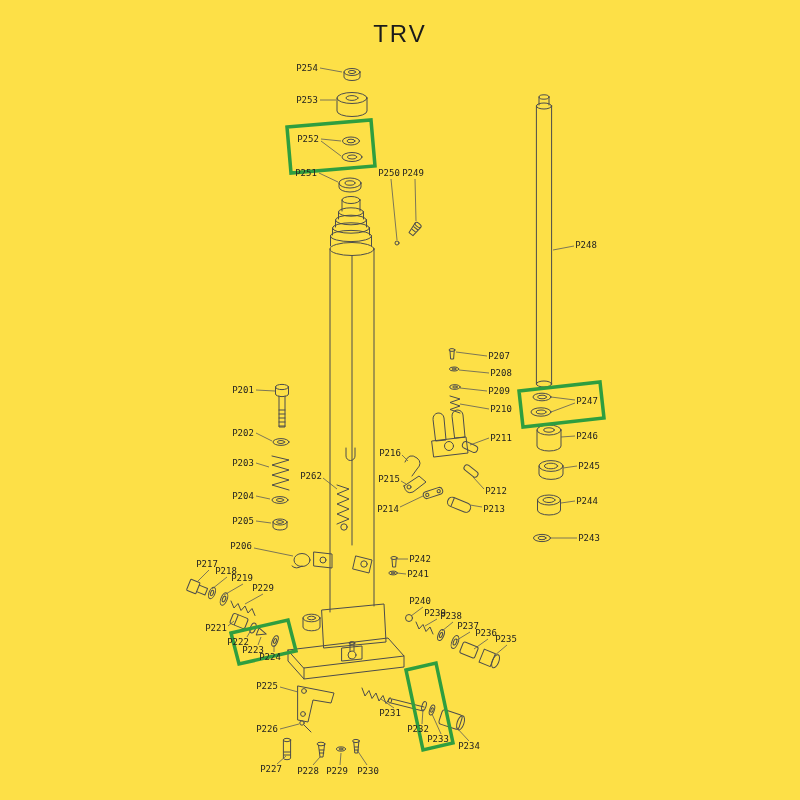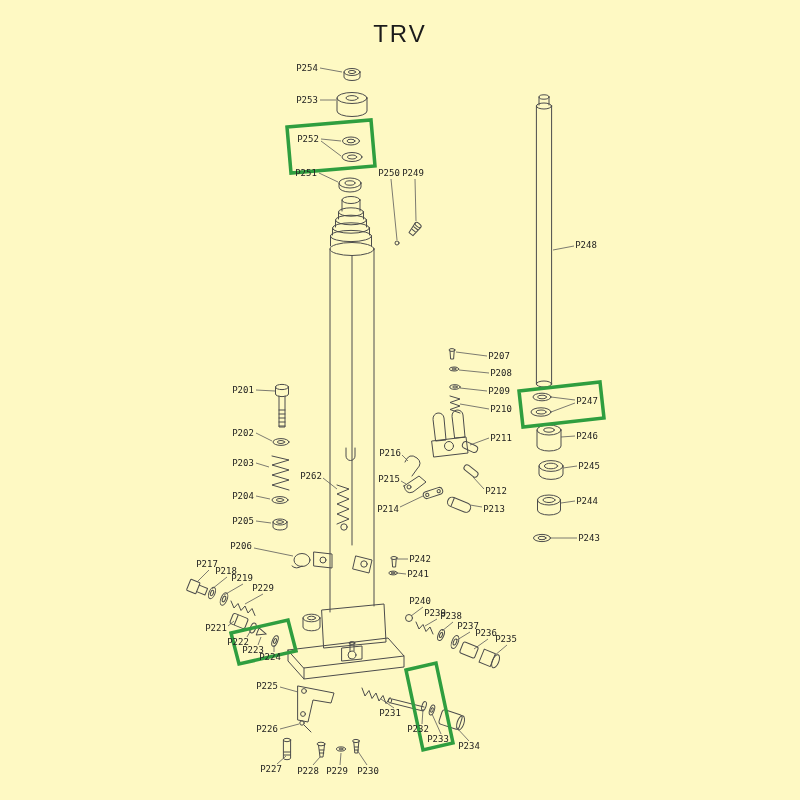--- a/index.html
+++ b/index.html
@@ -1,20 +1,20 @@
 <!DOCTYPE html>
 <html style="--hl: #2f9e3f;"><head>
 <meta charset="utf-8">
 <style>
   * { box-sizing: border-box; }
   html,body { margin:0; padding:0; background:#ffffff; }
   .page {
     position: relative;
     width: 800px; height: 800px;
-    background: #fef9c3;
+    background: #fde047;
     overflow: hidden;
     font-family: "Liberation Sans", sans-serif;
   }
   .title {
     position: absolute;
     top: 20px; left: 0; width: 100%;
     text-align: center;
     font-size: 24px;
     letter-spacing: 2px;
     color: #1b1b1b;

